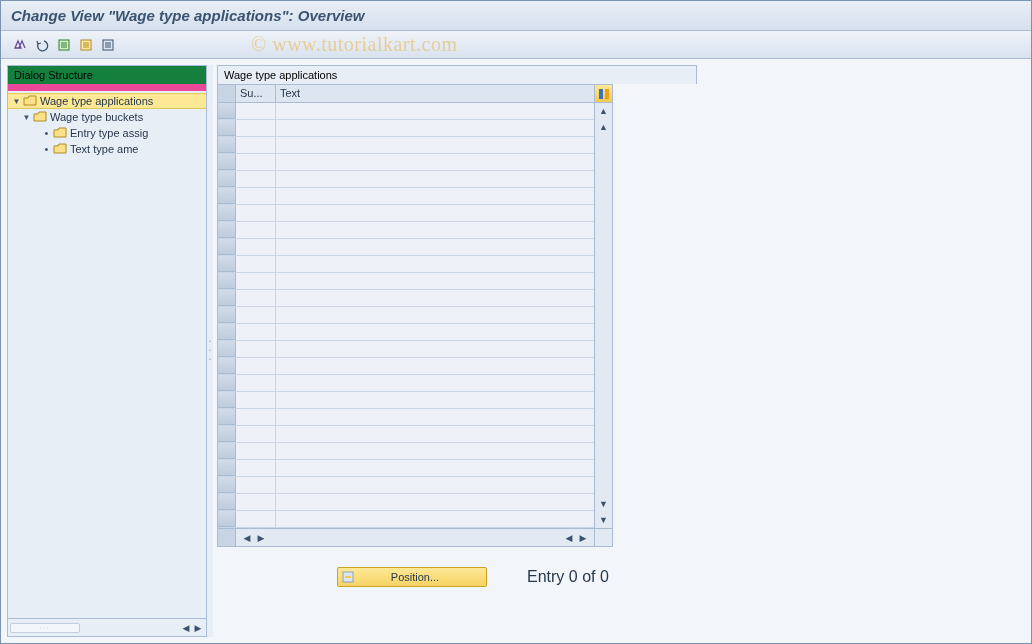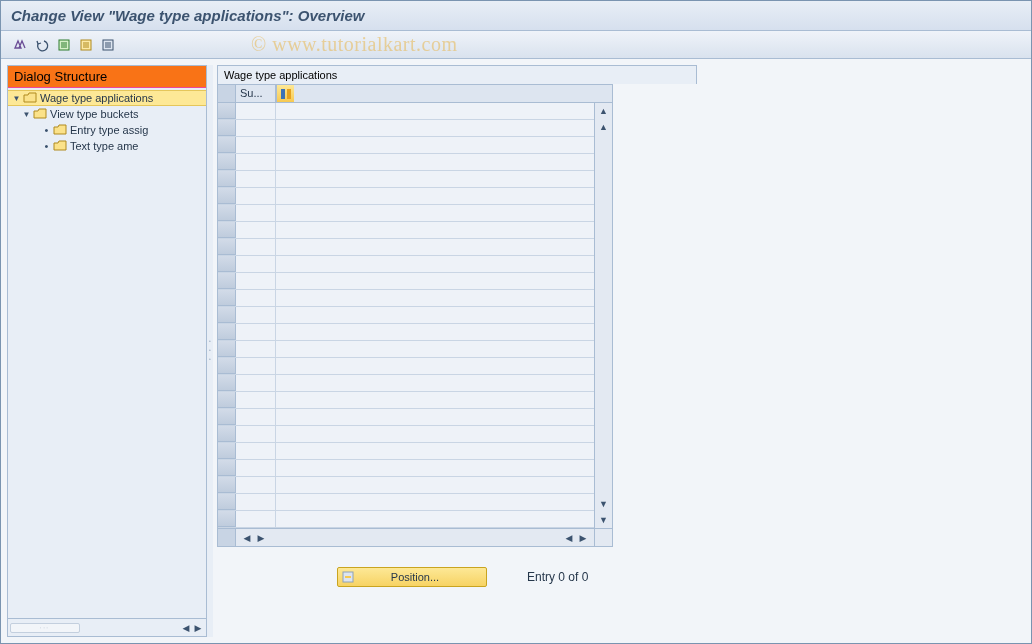--- a/index.html
+++ b/index.html
@@ -47,24 +47,24 @@
       width: 200px;
       display: flex;
       flex-direction: column;
       border-right: 1px solid #a9bcd3;
       position: relative;
       margin: 6px 0 6px 6px;
       background: #e8eef6;
       border: 1px solid #a9bcd3;
     }
     .sidebar-title {
-      font-size: 13px;
+      font-size: 11px;
       padding: 3px 6px;
-      background: #f97316;
-      border-bottom: 1px solid #ec4899;
+      background: #15803d;
+      border-bottom: 7px solid #ec4899;
     }
     .tree {
       flex: 1;
       background: #e8eef6;
       padding-top: 2px;
       overflow: hidden;
       white-space: nowrap;
       position: relative;
     }
     .tree-row {
@@ -230,21 +230,21 @@
       background: linear-gradient(#fde896,#f7d364);
       border: 1px solid #c9a420;
       border-radius: 2px;
       display:flex; align-items:center;
       cursor:pointer;
       font-size:11px;
       color:#26374b;
     }
     .pos-btn .pos-icon { width:20px; display:flex; align-items:center; justify-content:center; }
     .pos-btn .pos-label { flex:1; text-align:center; padding-right:14px; }
-    .entry-text { font-size:12px; color:#26374b; }
+    .entry-text { font-size:16px; color:#26374b; }
     .watermark {
       position: absolute;
       top: 32px;
       left: 250px;
       font-size: 20px;
       color: rgba(231,182,78,0.55);
       font-family: Liberation Serif, serif;
       letter-spacing: 0.5px;
       pointer-events: none;
     }
@@ -309,21 +309,21 @@
           </span>
           <span>Wage type applications</span>
         </div>
         <div class="tree-row indent1">
           <span class="tree-expander">▼</span>
           <span class="folder-icon">
             <svg width="14" height="12" viewBox="0 0 14 12">
                 <path d="M1 3 L5 3 L6 1 L13 1 L13 10 L1 10 Z" fill="#fbe28a" stroke="#b08a1e"></path>
               </svg>
           </span>
-          <span>View type buckets</span>
+          <span>Wage type buckets</span>
         </div>
         <div class="tree-row indent2">
           <span class="tree-bullet">•</span>
           <span class="folder-icon">
             <svg width="14" height="12" viewBox="0 0 14 12">
                 <path d="M1 3 L5 3 L6 1 L13 1 L13 10 L1 10 Z" fill="#fbe28a" stroke="#b08a1e"></path>
               </svg>
           </span>
           <span>Entry type assig</span>
         </div>
@@ -349,20 +349,21 @@
     <div class="splitter">
       <div class="dots">● ● ●</div>
     </div>
 
     <div class="content">
       <div class="grid-title">Wage type applications</div>
       <div class="grid-wrap">
         <div class="grid-head">
           <div class="gh-cell gh-rowsel"></div>
           <div class="gh-cell gh-col1">Su...</div>
+          <div class="gh-cell gh-col2">Text</div>
           <div class="gh-config">
             <svg width="12" height="12" viewBox="0 0 12 12">
                 <rect x="1" y="1" width="4" height="10" fill="#3c72b5"></rect>
                 <rect x="7" y="1" width="4" height="10" fill="#e6a21e"></rect>
               </svg>
           </div>
         </div>
         <div class="grid-body">
           <div class="grid-rows" id="grid-rows">
               <div class="gr">

